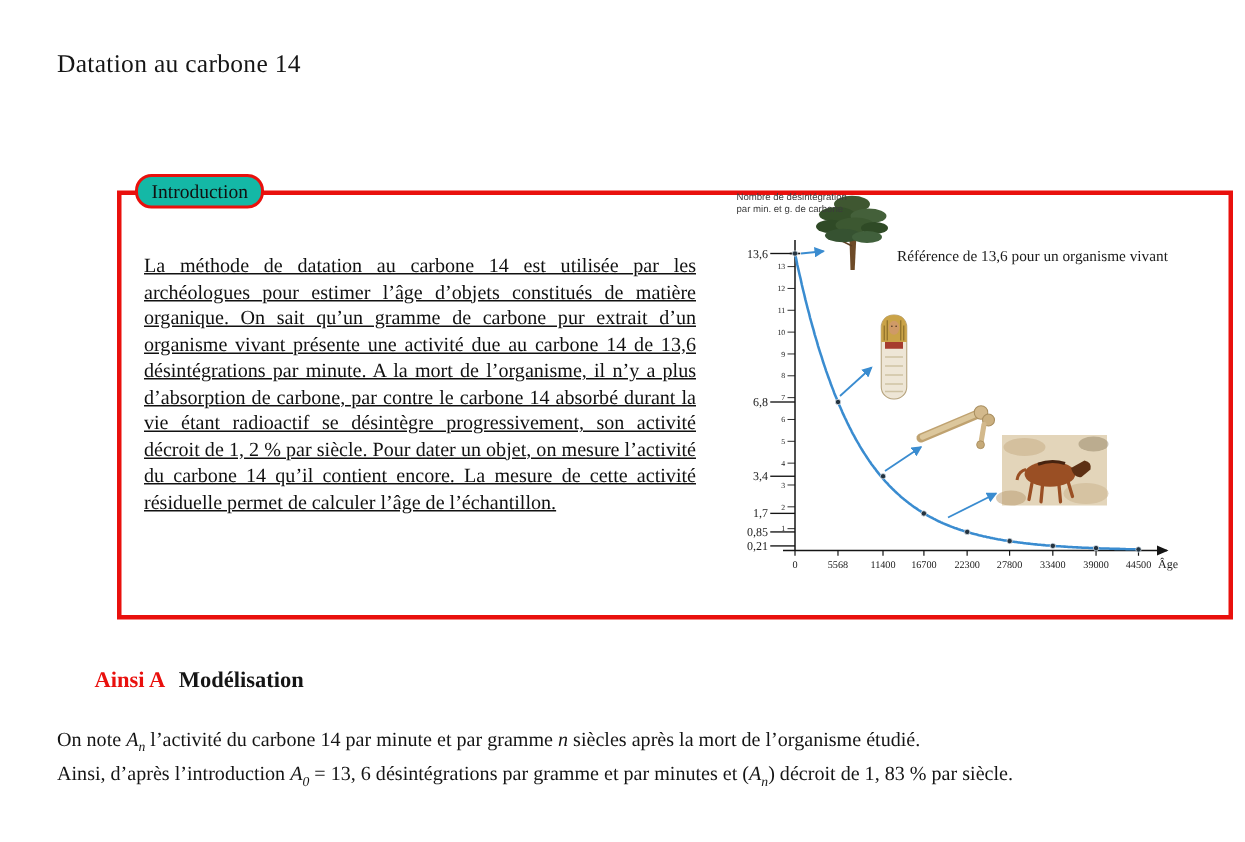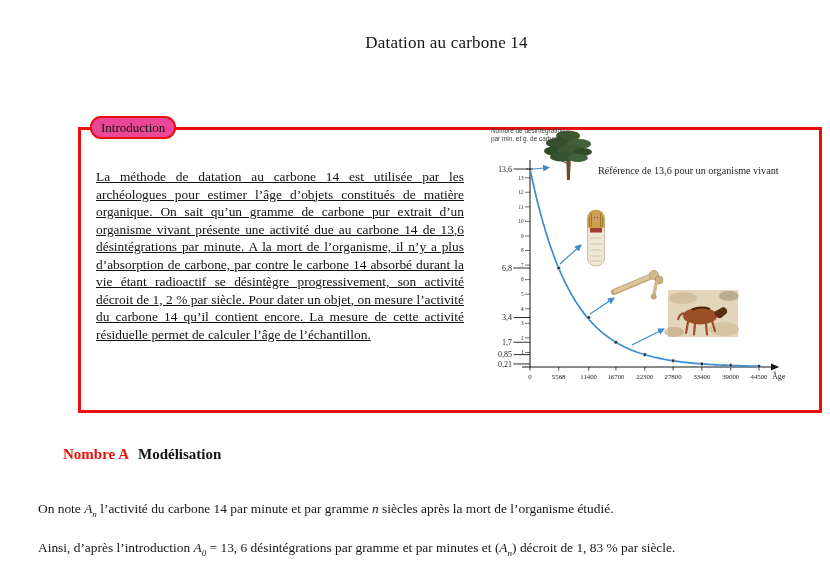--- a/index.html
+++ b/index.html
@@ -9,49 +9,49 @@
   }
   *{ margin:0; padding:0; box-sizing:border-box; }
   html,body{ background:#ffffff; }
   body{
     width:830px; height:561px; position:relative; overflow:hidden;
     font-family:"Liberation Serif","DejaVu Serif",serif; color:var(--ink);
   }
   .page{ position:absolute; inset:0; }
 
   .doc-title{
-    position:absolute; top:33px; left:0; width:830px; padding-left:63px;
-    text-align:center; font-size:17px; letter-spacing:.2px;
+    position:absolute; top:33px; left:0; width:830px; padding-left:38px;
+    font-size:17px; letter-spacing:.2px;
   }
 
   .intro-box{
     position:absolute; left:78px; top:127px; width:744px; height:286px;
     border:3px solid var(--red); background:#fff;
   }
   .intro-label{
     position:absolute; left:90px; top:116px; z-index:3;
-    background:#ec4899; border:2.5px solid var(--red); border-radius:11px;
+    background:#14b8a6; border:2.5px solid var(--red); border-radius:11px;
     padding:0 9px; font-size:13px; line-height:19px; color:#111;
   }
   .intro-text{
     position:absolute; left:96px; top:168px; width:368px; z-index:2;
     font-size:13.4px; line-height:17.5px; text-align:justify; color:#111;text-decoration:underline;
   }
 
   .chart-wrap{ position:absolute; left:488px; top:124px; width:330px; height:268px; z-index:2; }
   svg text{ font-family:"Liberation Serif","DejaVu Serif",serif; fill:#1c1c1c; }
   svg text.sans{ font-family:"Liberation Sans","DejaVu Sans",sans-serif; fill:#3c3c3c; }
 
   .part-heading{
     position:absolute; left:63px; top:446px; font-size:15px; font-weight:bold;
   }
   .part-heading .part-label{ color:var(--red); margin-right:9px; }
 
   .part-para{ position:absolute; left:38px; top:484px; font-size:13.4px; line-height:18px; }
-  .pline{ white-space:nowrap;margin-top:16px; }
+  .pline{ white-space:nowrap; }
   .mvar{ font-style:italic; }
   sub{ font-size:0.68em; }
 
   .question{ position:absolute; left:62px; top:529px; font-size:13.4px; white-space:nowrap; }
   .q-num{ margin-right:8px; }
 </style>
 </head>
 <body>
 
 <div class="page">
@@ -202,21 +202,21 @@
       </g>
 
       <text class="sans" x="3" y="9" font-size="6.4">Nombre de désintégration</text>
       <text class="sans" x="3" y="17" font-size="6.4">par min. et g. de carbone</text>
       <text x="110" y="50" font-size="10.2" fill="#e9100d">Référence de 13,6 pour un organisme vivant</text>
       <text x="284" y="254.5" font-size="8">Âge</text>
     </svg>
   </div>
 
   <div class="part-heading">
-    <span class="part-label">Nombre A</span><span>Modélisation</span>
+    <span class="part-label">Ainsi A</span><span>Modélisation</span>
   </div>
 
   <div class="part-para">
     <div class="pline"><span>On note </span><span class="mvar"><span>A</span><sub>n</sub></span><span> l’activité du carbone 14 par minute et par gramme </span><span class="mvar">n</span><span> siècles après la mort de l’organisme étudié.</span></div>
     <div class="pline"><span>Ainsi, d’après l’introduction </span><span class="mvar"><span>A</span><sub>0</sub></span><span> = 13, 6 désintégrations par gramme et par minutes et (</span><span class="mvar"><span>A</span><sub>n</sub></span><span>) décroit de 1, 83 % par siècle.</span></div>
   </div>
 
 
 </div>
 

